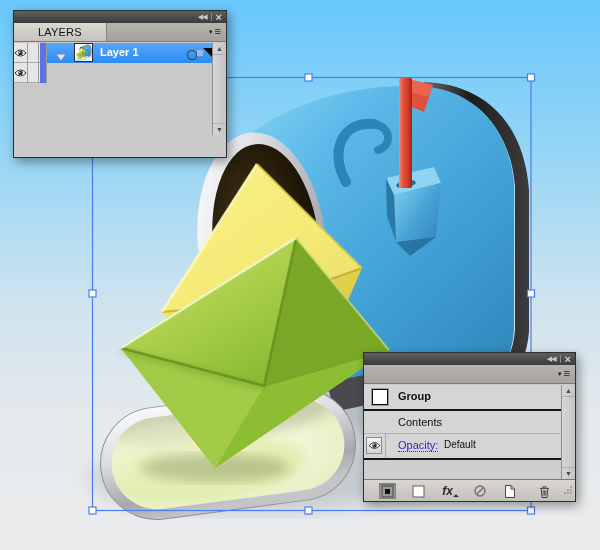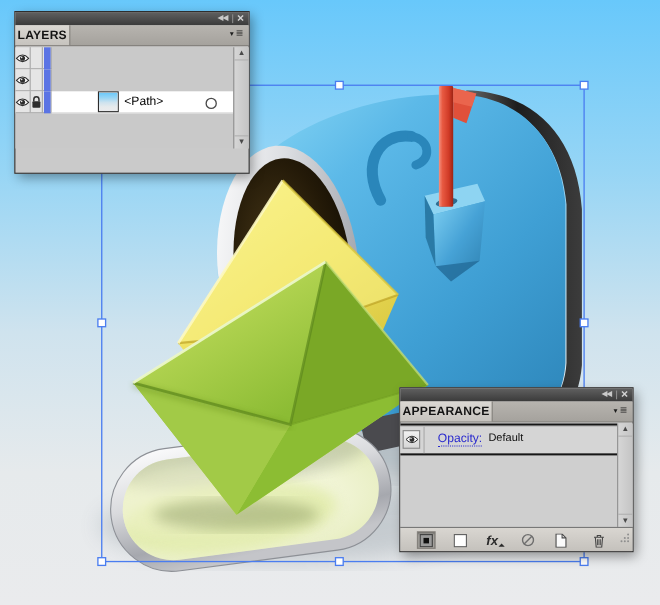--- a/index.html
+++ b/index.html
@@ -15,21 +15,21 @@
 
   .titlebar { height:12px; background:linear-gradient(#606060,#3a3a3a);
               display:flex; justify-content:flex-end; align-items:center; gap:4px; padding:0 4px; }
   .collapse-glyph { font-size:7px; color:#c9c9c9; letter-spacing:-1px; line-height:10px; }
   .tb-sep { width:1px; height:8px; background:#8a8a8a; }
   .close-glyph { font-size:11px; font-weight:bold; color:#d2d2d2; line-height:10px; }
 
   .tabbar { height:19px; background:linear-gradient(#b7b4af,#a5a29d); border-bottom:1px solid #7e7b76;
             position:relative; display:flex; }
   .tab { background:linear-gradient(#dbd8d3,#c6c3be); border-right:1px solid #87847f;
-         padding:0 2px; font-size:11px; font-weight:bold; color:#141414; line-height:18px; letter-spacing:.2px; }
+         padding:0 24px; font-size:11px; font-weight:normal; color:#141414; line-height:18px; letter-spacing:.2px; }
   .panelmenu { position:absolute; right:5px; top:3px; color:#1d1d1d; cursor:default; display:flex; align-items:center; }
   .panelmenu .m-arrow { font-size:6px; margin-right:1px; }
   .panelmenu .m-lines { font-size:11px; font-weight:bold; line-height:11px; }
 
   .statusbar { position:absolute; left:0; right:0; bottom:0; height:22px;
                background:linear-gradient(#d9d6d1,#c4c1bc); border-top:1px solid #787878; }
   .status-text { position:absolute; left:6px; top:4px; font-size:11px; color:#1e1e1e; }
   .sb-btn { position:absolute; top:3px; width:17px; height:16px; display:flex; align-items:center; justify-content:center; }
   .grip { position:absolute; right:2px; bottom:2px; }
 
@@ -325,83 +325,83 @@
       <div class="lrow sel">
         <span class="cell eye">
           <svg width="14" height="10" viewBox="0 0 14 10">
               <use href="#icon-eye-g"></use>
             </svg>
           </span>
         <span class="cell lock"></span>
         <span class="cell cbar">
             <i></i>
           </span>
+        <div class="lcontent">
+          <span class="tri" style="left:8px">
+            <svg width="12" height="10" viewBox="0 0 12 10">
+                <use href="#icon-tri-down-g"></use>
+              </svg></span>
+          <span class="thumb" style="left:27px">
+            <svg width="17" height="17" viewBox="86 66 460 460">
+                <use href="#mbart"></use>
+              </svg>
+            </span>
+          <span class="lname" style="left:53px">Layer 1</span>
+          <span class="corner-flag">
+            <svg width="9" height="9" viewBox="0 0 9 9">
+                <path d="M0 0 H9 V9 Z" fill="#0a0a0a"></path>
+              </svg></span>
+          <span class="target" style="left:139px">
+            <svg width="12" height="12" viewBox="0 0 12 12">
+                <use href="#icon-target-g"></use>
+              </svg></span>
+          <span class="selsq light" style="left:150px"></span>
+        </div>
       </div>
 
       <div class="lrow">
         <span class="cell eye">
           <svg width="14" height="10" viewBox="0 0 14 10">
               <use href="#icon-eye-g"></use>
             </svg>
           </span>
         <span class="cell lock"></span>
         <span class="cell cbar">
             <i></i>
           </span>
       </div>
 
-      <div class="lrow">
-        <span class="cell eye">
-          <svg width="14" height="10" viewBox="0 0 14 10">
-              <use href="#icon-eye-g"></use>
-            </svg>
-          </span>
-        <span class="cell lock">
-          <svg width="11" height="13" viewBox="0 0 11 13">
-              <use href="#icon-lock-g"></use>
-            </svg>
-          </span>
-        <span class="cell cbar">
-            <i></i>
-          </span>
-        <div class="lcontent">
-          <span class="thumb" style="left:42px">
-            <svg width="17" height="17" viewBox="0 0 17 17">
-                <rect width="17" height="17" fill="url(#gSky)"></rect>
-              </svg>
-            </span>
-          <span class="lname" style="left:66px">&lt;Path&gt;</span>
-          <span class="target" style="left:139px">
-            <svg width="12" height="12" viewBox="0 0 12 12">
-                <use href="#icon-target-g"></use>
-              </svg></span>
-        </div>
-      </div>
       <div class="scrollcol">
         <div class="sarrow up">▲</div>
         <div class="sarrow down">▼</div>
       </div>
     </div>
   </section>
 
   <section class="panel appearance">
     <div class="titlebar">
       <span class="collapse-glyph">◀◀</span>
       <span class="tb-sep"></span>
       <span class="close-glyph">×</span>
     </div>
     <div class="tabbar">
-      <div class="tab">APPEARANCE</div>
       <div class="panelmenu">
         <span class="m-arrow">▼</span>
         <span class="m-lines">≡</span>
       </div>
     </div>
     <div class="abody">
+      <div class="arow h24">
+        <span class="swatch"></span>
+        <span class="aname bold">Group</span>
+      </div>
       <div class="asep black"></div>
+      <div class="arow h22">
+        <span class="aname">Contents</span>
+      </div>
       <div class="asep thin"></div>
       <div class="arow h24">
         <span class="eyecell">
           <svg width="13" height="9" viewBox="0 0 14 10">
               <use href="#icon-eye-g"></use>
             </svg>
           </span>
         <span class="ecell-div"></span>
         <span class="oplink">Opacity:</span>
         <span class="opval">Default</span>

